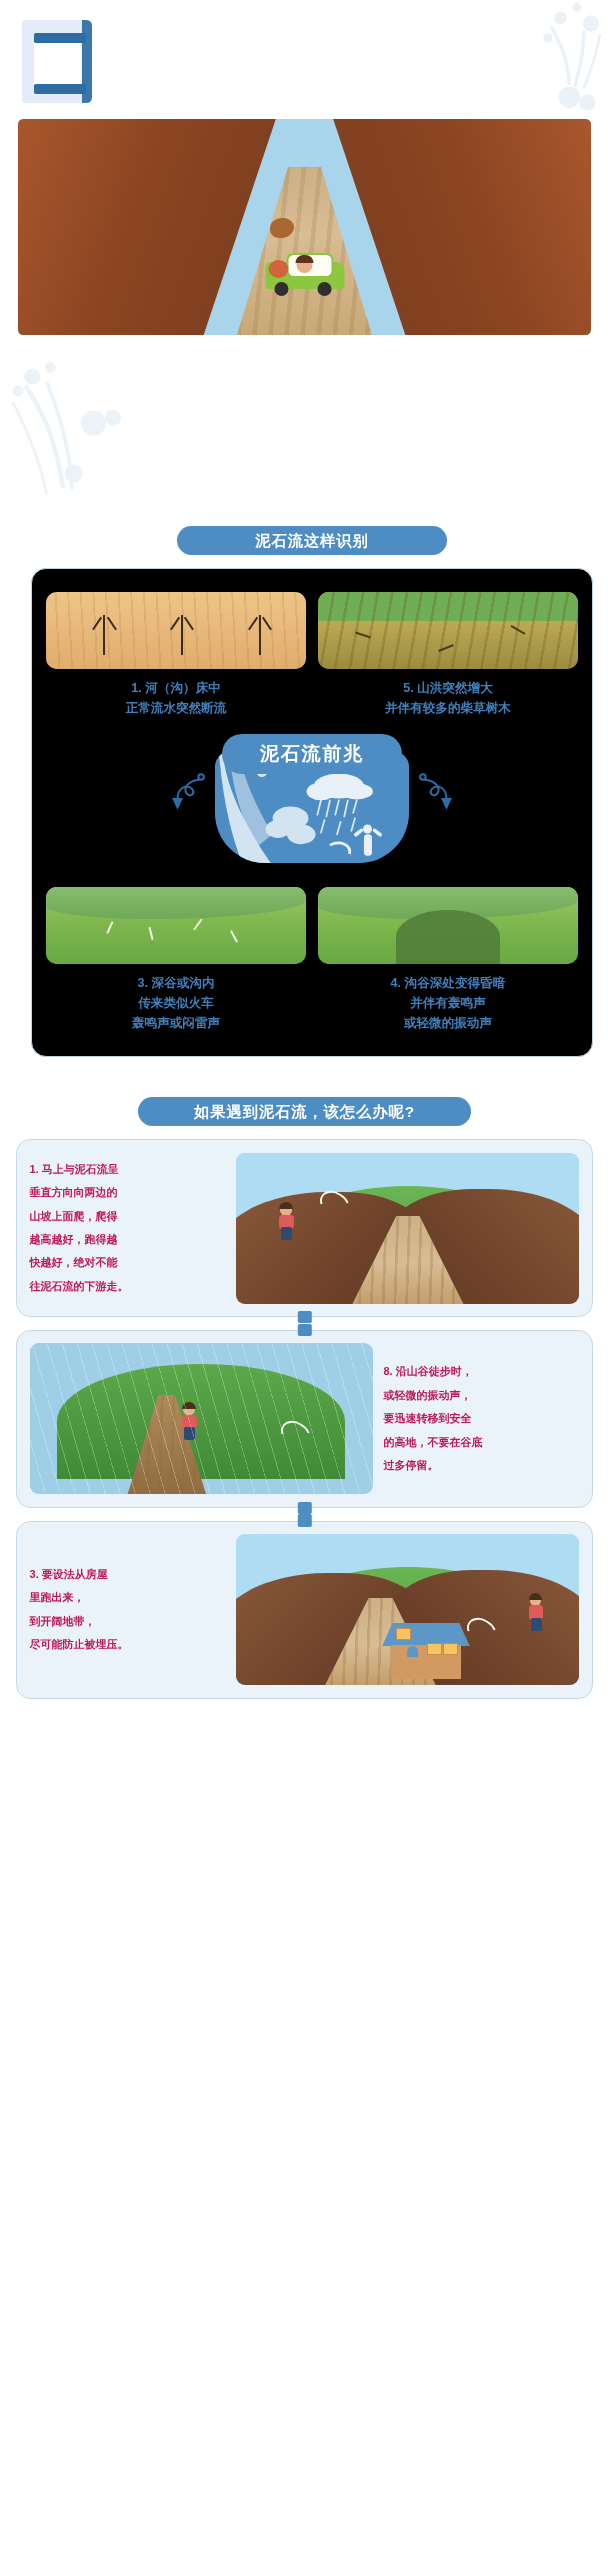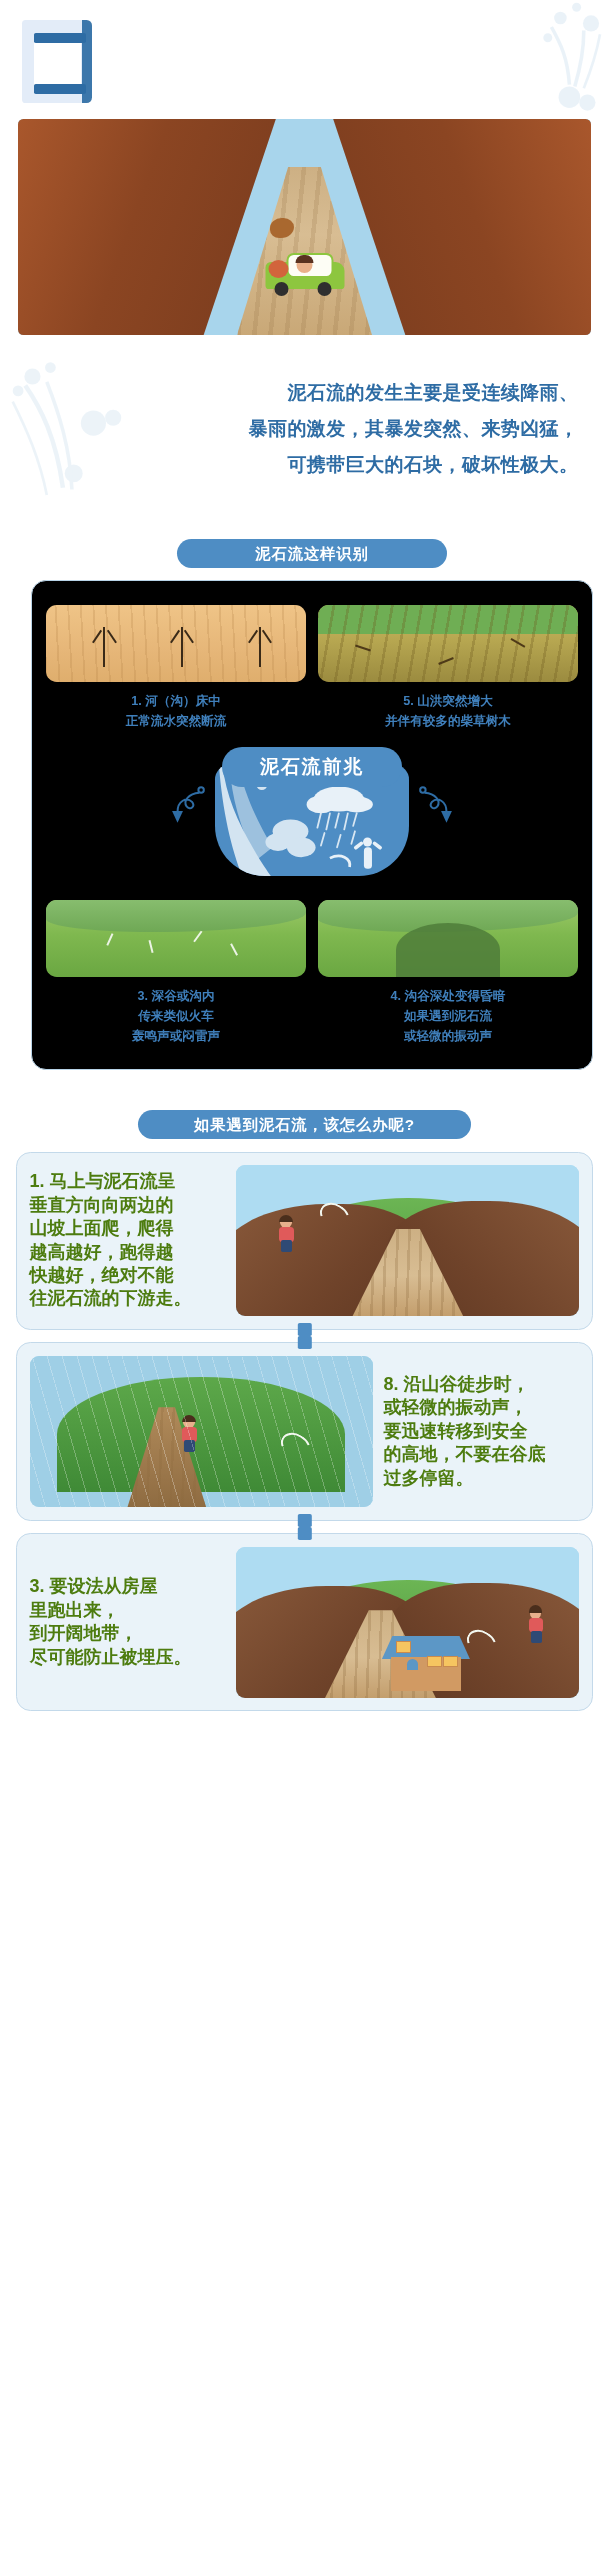--- a/index.html
+++ b/index.html
@@ -347,23 +347,23 @@
     background: #eaf3f9;
     padding: 12.6px;
     display: flex;
     gap: 10.8px;
     align-items: center;
     position: relative;
   }
   .advice-card.reverse { flex-direction: row-reverse; }
   .advice-text {
     flex: 0 0 196px;
-    font-size: 18px;
+    font-size: 11px;
     line-height: 23.4px;
-    color: #4d7c0f;
+    color: #be185d;
     font-weight: 700;
   }
   .advice-text .ln { display: block; }
   .advice-art {
     flex: 1 1 auto;
     height: 151px;
     border-radius: 9px;
     overflow: hidden;
     position: relative;
     background: #aedcf2;
@@ -530,25 +530,20 @@
       <circle cx="48" cy="14" r="6"></circle>
       <circle cx="12" cy="40" r="6"></circle>
       <circle cx="96" cy="76" r="14"></circle>
       <circle cx="118" cy="70" r="9"></circle>
       <circle cx="74" cy="132" r="10"></circle>
       <path d="M20 34 C38 60 54 92 62 148" stroke="#c6dcec" stroke-width="5" fill="none"></path>
       <path d="M44 30 C58 66 70 104 72 150" stroke="#c6dcec" stroke-width="4" fill="none"></path>
       <path d="M6 52 C22 84 36 116 44 156" stroke="#c6dcec" stroke-width="3" fill="none"></path>
     </g>
   </svg>
-  <div class="intro-text">
-    <div>泥石流的发生主要是受连续降雨、</div>
-    <div>暴雨的激发，其暴发突然、来势凶猛，</div>
-    <div>可携带巨大的石块，破坏性极大。</div>
-  </div>
 </div>
 
 <div class="section">
 
   <div class="pill">泥石流这样识别</div>
 
   <div class="panel">
 
     <div class="panel-grid">
 
@@ -649,21 +644,21 @@
           <span class="ln">轰鸣声或闷雷声</span>
         </div>
       </div>
 
       <div class="ident-item">
         <div class="thumb t4">
           <span class="t4-dark"></span>
         </div>
         <div class="ident-caption">
           <span class="ln">4. 沟谷深处变得昏暗</span>
-          <span class="ln">如果遇到泥石流</span>
+          <span class="ln">并伴有轰鸣声</span>
           <span class="ln">或轻微的振动声</span>
         </div>
       </div>
     </div>
   </div>
 </div>
 
 <div class="advice">
 
   <div class="pill wide">如果遇到泥石流，该怎么办呢?</div>

